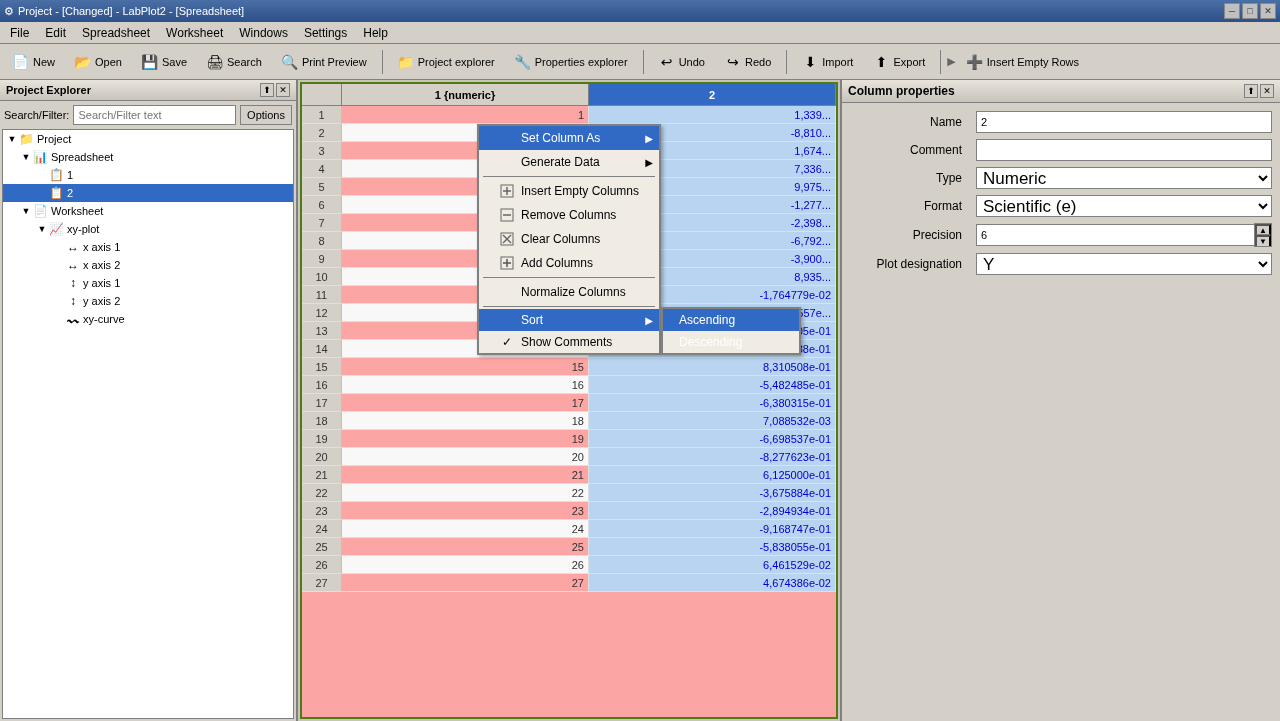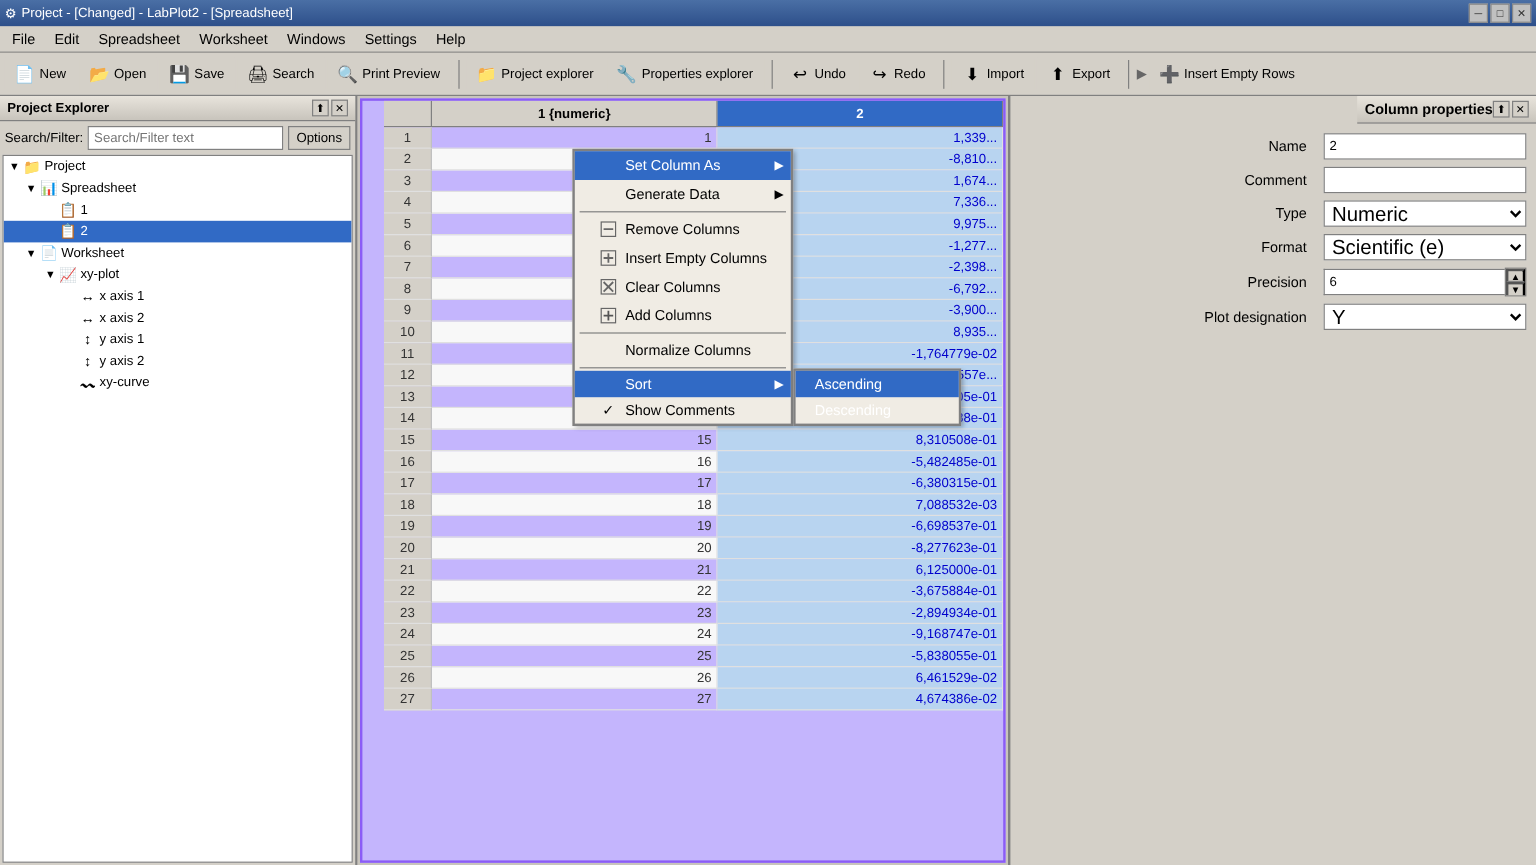--- a/index.html
+++ b/index.html
@@ -37,40 +37,40 @@
     .tree { flex: 1; overflow-y: auto; background: white; border: 1px solid #808080; margin: 0 2px 2px 2px; }
     .tree-item { display: flex; align-items: center; padding: 1px 0; cursor: pointer; white-space: nowrap; font-size: 11px; }
     .tree-item.selected { background: #316ac5; color: white; }
     .tree-indent { display: inline-block; }
     .tree-toggle { width: 14px; height: 14px; display: inline-flex; align-items: center; justify-content: center; font-size: 9px; cursor: pointer; }
     .tree-icon { width: 16px; height: 16px; display: inline-flex; align-items: center; justify-content: center; margin-right: 2px; font-size: 12px; }
     .tree-label { font-size: 11px; }
 
     
     .spreadsheet-area { flex: 1; display: flex; flex-direction: column; background: #c8c4bc; }
-    .spreadsheet-inner { flex: 1; overflow: hidden; background: #c4b5fd; margin: 2px; border: 2px solid #8b5cf6; position: relative; padding-left: 18px; }
+    .spreadsheet-inner { flex: 1; overflow: hidden; background: #fca5a5; margin: 2px; border: 2px solid #4d7c0f; position: relative; }
     
     
     .col-header-row { display: flex; background: #d4d0c8; border-bottom: 1px solid #808080; height: 22px; }
     .row-num-header { width: 40px; min-width: 40px; background: #d4d0c8; border-right: 1px solid #808080; }
     .col-header { flex: 1; border-right: 1px solid #808080; display: flex; align-items: center; justify-content: center; font-size: 11px; font-weight: bold; cursor: pointer; background: #d4d0c8; padding: 0 4px; }
     .col-header.active { background: #316ac5; color: white; }
     
     
     .data-area { overflow-y: auto; height: calc(100% - 22px); }
     .data-row { display: flex; height: 18px; }
     .data-row:nth-child(even) { background: #f8f8f8; }
     .row-num { width: 40px; min-width: 40px; background: #d4d0c8; border-right: 1px solid #c0c0c0; border-bottom: 1px solid #e0e0e0; display: flex; align-items: center; justify-content: center; font-size: 11px; color: #333; }
     .cell { flex: 1; border-right: 1px solid #e0e0e0; border-bottom: 1px solid #e0e0e0; display: flex; align-items: center; justify-content: flex-end; padding-right: 4px; font-size: 11px; overflow: hidden; }
     .cell.col1 { color: #333; }
     .cell.col2 { color: #0000cc; }
     .cell.highlighted { background: #b8d4f0; color: #0000cc; }
 
     
-    .col-properties { width: 440px; background: #d4d0c8; border-left: 2px solid #808080; display: flex; flex-direction: column; align-items: flex-end; }
+    .col-properties { width: 440px; background: #d4d0c8; border-left: 2px solid #808080; display: flex; flex-direction: column; }
     .prop-header { background: linear-gradient(to bottom, #e8e4dc, #c8c4bc); padding: 4px 6px; border-bottom: 1px solid #808080; display: flex; align-items: center; justify-content: space-between; font-weight: bold; font-size: 12px; }
     .prop-grid { padding: 8px; display: grid; grid-template-columns: 120px 1fr; gap: 6px; align-items: center; }
     .prop-label { font-size: 12px; text-align: right; padding-right: 8px; }
     .prop-input { height: 22px; border: 1px solid #808080; background: white; padding: 0 4px; font-size: 11px; }
     .prop-select { height: 22px; border: 1px solid #808080; background: white; padding: 0 2px; font-size: 17px; width: 100%; }
     .prop-spinner { display: flex; align-items: center; }
     .prop-spinner input { flex: 1; height: 22px; border: 1px solid #808080; border-right: none; background: white; padding: 0 4px; font-size: 11px; }
     .spinner-btns { display: flex; flex-direction: column; border: 1px solid #808080; }
     .spin-btn { width: 16px; height: 11px; background: #d4d0c8; cursor: pointer; display: flex; align-items: center; justify-content: center; font-size: 8px; border-bottom: 1px solid #808080; }
 
@@ -432,35 +432,35 @@
         <div class="ctx-item has-submenu">
           <span class="ctx-icon"></span>
           <span>Generate Data</span>
         </div>
         <div class="ctx-separator"></div>
 
         <div class="ctx-item">
           <span class="ctx-icon">
             <svg width="14" height="14" viewBox="0 0 14 14">
                 <rect x="1" y="1" width="12" height="12" fill="none" stroke="#666" stroke-width="1"></rect>
-                <line x1="3" y1="7" x2="11" y2="7" stroke="#666" stroke-width="1.5"></line>
-              </svg>
-          </span>
-          <span>Remove Columns</span>
-        </div>
-
-        <div class="ctx-item">
-          <span class="ctx-icon">
-            <svg width="14" height="14" viewBox="0 0 14 14">
-                <rect x="1" y="1" width="12" height="12" fill="none" stroke="#666" stroke-width="1"></rect>
                 <line x1="7" y1="3" x2="7" y2="11" stroke="#666" stroke-width="1.5"></line>
                 <line x1="3" y1="7" x2="11" y2="7" stroke="#666" stroke-width="1.5"></line>
               </svg>
           </span>
           <span>Insert Empty Columns</span>
+        </div>
+
+        <div class="ctx-item">
+          <span class="ctx-icon">
+            <svg width="14" height="14" viewBox="0 0 14 14">
+                <rect x="1" y="1" width="12" height="12" fill="none" stroke="#666" stroke-width="1"></rect>
+                <line x1="3" y1="7" x2="11" y2="7" stroke="#666" stroke-width="1.5"></line>
+              </svg>
+          </span>
+          <span>Remove Columns</span>
         </div>
 
         <div class="ctx-item">
           <span class="ctx-icon">
             <svg width="14" height="14" viewBox="0 0 14 14">
                 <rect x="1" y="1" width="12" height="12" fill="none" stroke="#666" stroke-width="1"></rect>
                 <line x1="3" y1="3" x2="11" y2="11" stroke="#666" stroke-width="1.5"></line>
                 <line x1="11" y1="3" x2="3" y2="11" stroke="#666" stroke-width="1.5"></line>
               </svg>
           </span>

